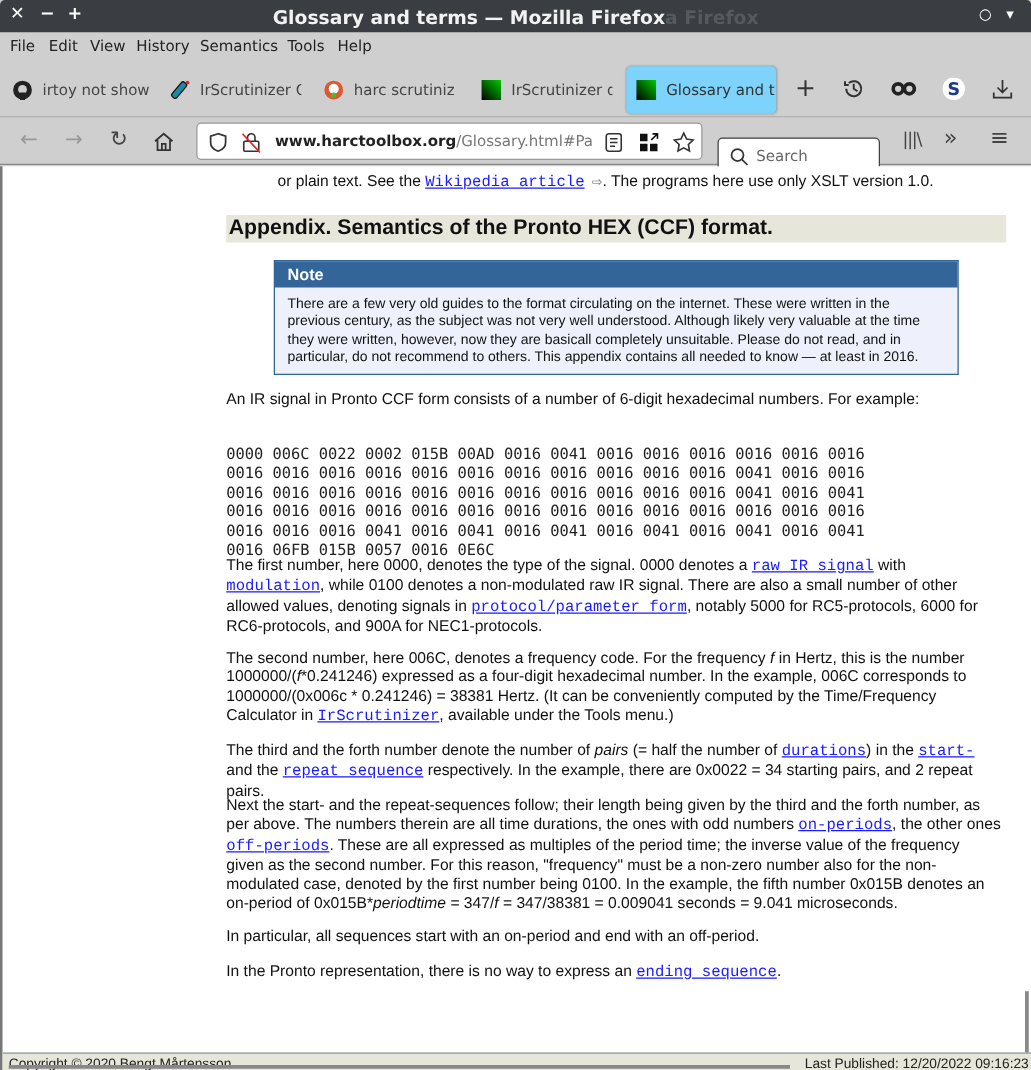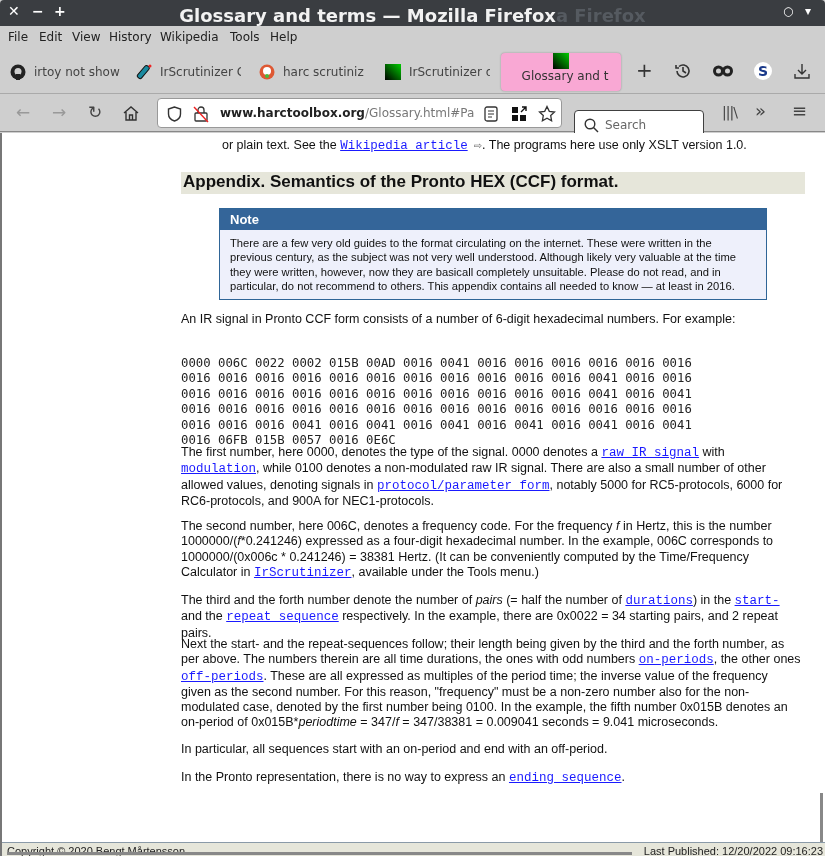--- a/index.html
+++ b/index.html
@@ -2,33 +2,33 @@
 <html><head>
 <meta charset="utf-8">
 <style>
   * { box-sizing: border-box; margin: 0; padding: 0; }
   html, body { width: 825px; height: 856px; overflow: hidden; background: #cfcfcf; }
   body { font-family: "DejaVu Sans", sans-serif; position: relative; }
 
   
   .titlebar { position: absolute; left: 0; top: 0; width: 825px; height: 26px; background: #3a3d41; color: #fff; border-radius: 4px 4px 0 0; }
   .titlebar .wctl { position: absolute; top: 3px; font-size: 14px; font-weight: bold; color: #fff; cursor: pointer; }
-  .titlebar .title { position: absolute; left: 0; right: 0; top: 5px; text-align: center; font-size: 18px; font-weight: bold; color: #f2f2f2; }
+  .titlebar .title { position: absolute; left: 0; right: 0; top: 5px; text-align: center; font-size: 15px; font-weight: bold; color: #f2f2f2; }
   .titlebar .title .ghost { color: #555a60; }
   .titlebar .rctl { position: absolute; top: 4px; font-size: 12px; color: #fff; }
 
   
   .menubar { position: absolute; left: 0; top: 26px; width: 825px; height: 22px; background: #cfcfcf; font-size: 12px; color: #222; }
   .menubar span { position: absolute; top: 4px; }
 
   
   .tabs { position: absolute; left: 0; top: 50px; width: 825px; height: 44px; background: #cfcfcf; border-bottom: 1px solid #aaa; }
   .tab { position: absolute; top: 3px; height: 38px; font-size: 12px; color: #333; display: flex; align-items: center; white-space: nowrap; overflow: hidden; }
   .tab .fade { color: #444; }
-  .tab.active { background: #f9a8d4; border-radius: 4px; box-shadow: 0 0 2px rgba(0,0,0,.3); flex-direction: column; }
+  .tab.active { background: #7dd3fc; border-radius: 4px; box-shadow: 0 0 2px rgba(0,0,0,.3); }
   .tab .ico { width: 16px; height: 16px; margin-right: 8px; flex: none; display: inline-block; }
   .tb-btn { position: absolute; top: 13px; font-size: 16px; color: #333; }
 
   
   .navbar { position: absolute; left: 0; top: 94px; width: 825px; height: 38px; background: #cfcfcf; border-bottom: 1px solid #888; }
   .nav-btn { position: absolute; top: 8px; font-size: 17px; color: #444; }
   .nav-btn.dis { color: #999; }
   .urlbar { position: absolute; left: 157px; top: 4px; width: 405px; height: 30px; background: #fff; border: 1px solid #999; border-radius: 4px; }
   .urlbar .url { position: absolute; left: 62px; top: 7px; font-size: 12px; color: #777; white-space: nowrap; width: 255px; overflow: hidden; }
   .urlbar .url b { color: #222; font-weight: bold; }
@@ -62,21 +62,21 @@
   <div class="title"><span>Glossary and terms — Mozilla Firefox</span><span class="ghost">a Firefox</span></div>
   <span class="rctl" style="left:783px">○</span>
   <span class="rctl" style="left:805px">▾</span>
 </div>
 
 <div class="menubar">
   <span style="left:8px">File</span>
   <span style="left:39px">Edit</span>
   <span style="left:72px">View</span>
   <span style="left:109px">History</span>
-  <span style="left:160px">Wikipedia</span>
+  <span style="left:160px">Semantics</span>
   <span style="left:230px">Tools</span>
   <span style="left:270px">Help</span>
 </div>
 
 <div class="tabs">
   <div class="tab" style="left:10px;width:110px">
     <svg class="ico" viewBox="0 0 16 16">
         <circle cx="8" cy="8" r="7.5" fill="#222"></circle>
         <circle cx="8" cy="7.5" r="3.5" fill="#cfcfcf"></circle>
         <rect x="6" y="10" width="4" height="6" fill="#222"></rect>

